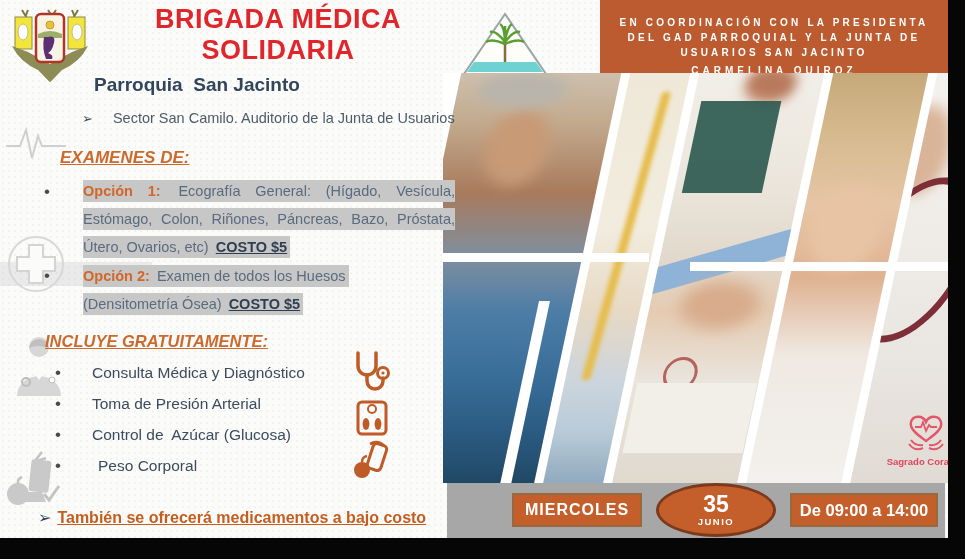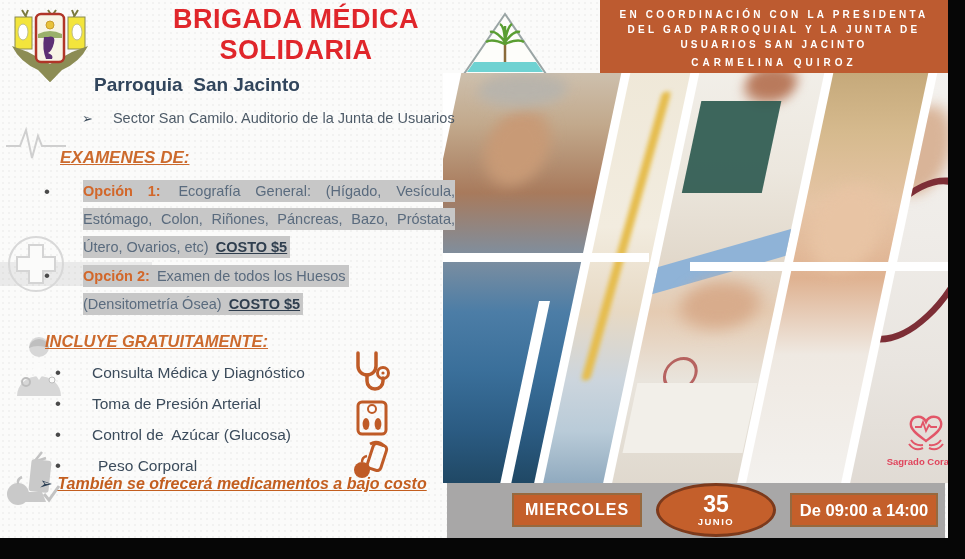--- a/index.html
+++ b/index.html
@@ -6,29 +6,29 @@
   * { margin:0; padding:0; box-sizing:border-box; }
   html,body { width:965px; height:559px; background:#060606; overflow:hidden;
               font-family:"Liberation Sans", sans-serif; }
   .slide { position:relative; width:965px; height:559px; background:#060606; }
   .page  { position:absolute; left:0; top:0; width:948px; height:538px; background:#fbfbfa;
            background-image:radial-gradient(rgba(0,0,0,0.035) 1px, transparent 1px);
            background-size:6px 6px; overflow:hidden; }
   .abs { position:absolute; }
 
   
-  .title { left:128px; top:4px; width:336px; text-align:center; color:#e0262b;
+  .title { left:110px; top:4px; width:336px; text-align:center; color:#e0262b;
            font-weight:bold; font-size:27px; line-height:31px; letter-spacing:.5px; }
   .parroquia { left:94px; top:74px; font-size:19px; font-weight:bold; color:#31455c; white-space:pre; }
   .sector-row { left:82px; top:110px; width:420px; font-size:14.5px; color:#4e5b68; }
   .sector-row .arrow { color:#3a4a5a; margin-right:20px; font-size:13px; }
 
   
   .banner { left:600px; top:0; width:348px; height:73px; background:#bd5b30; color:#ffffff;
-            text-align:center; padding-top:7px; }
+            text-align:center; padding-top:15px; }
   .banner .bline { font-size:10px; font-weight:bold; letter-spacing:3.2px; line-height:15px; }
   .banner .bname { margin-top:5px; font-size:10px; font-weight:bold; letter-spacing:4px; }
 
   
   .sec-heading { color:#cc6a2d; font-weight:bold; font-style:italic; font-size:17px;
                  text-decoration:underline; }
   .examenes-h { left:60px; top:148px; width:365px; }
   .incluye-h  { left:45px; top:332px; width:365px; font-size:16.5px; }
 
   .opt-par { left:83px; width:372px; font-size:14.5px; line-height:28px; text-align:justify; }
@@ -39,21 +39,21 @@
   .bullet-dot { color:#4a4a4a; font-size:17px; }
   .dot1 { left:44px; top:182px; } .dot2 { left:44px; top:266px; }
 
   
   .inc-list { left:55px; top:360px; width:300px; list-style:none; }
   .inc-list li { position:relative; height:31px; padding-left:37px; font-size:15.5px;
                  color:#3c4c5c; line-height:25px; white-space:pre; }
   .inc-list .bullet-dot { position:absolute; left:0; top:0; }
 
   
-  .footer-note { left:38px; top:474px; font-size:16px;font-style:italic; }
+  .footer-note { left:38px; top:508px; font-size:16px; }
   .footer-note .arrow { color:#2b3f55; margin-right:6px; }
   .footer-note .txt { color:#c35e1f; font-weight:bold; text-decoration:underline; }
 
   
   .photo { left:443px; top:73px; width:505px; height:410px; background:#ffffff; overflow:hidden; }
   .panel { position:absolute; top:-8px; height:426px; transform:skewX(-12deg);
            transform-origin:top left; overflow:hidden; }
   .panel > div { position:absolute; }
   .hstripe { position:absolute; background:#ffffff; height:9px; }
   .xstripe { position:absolute; background:#ffffff; width:11px; transform:skewX(-12deg);

